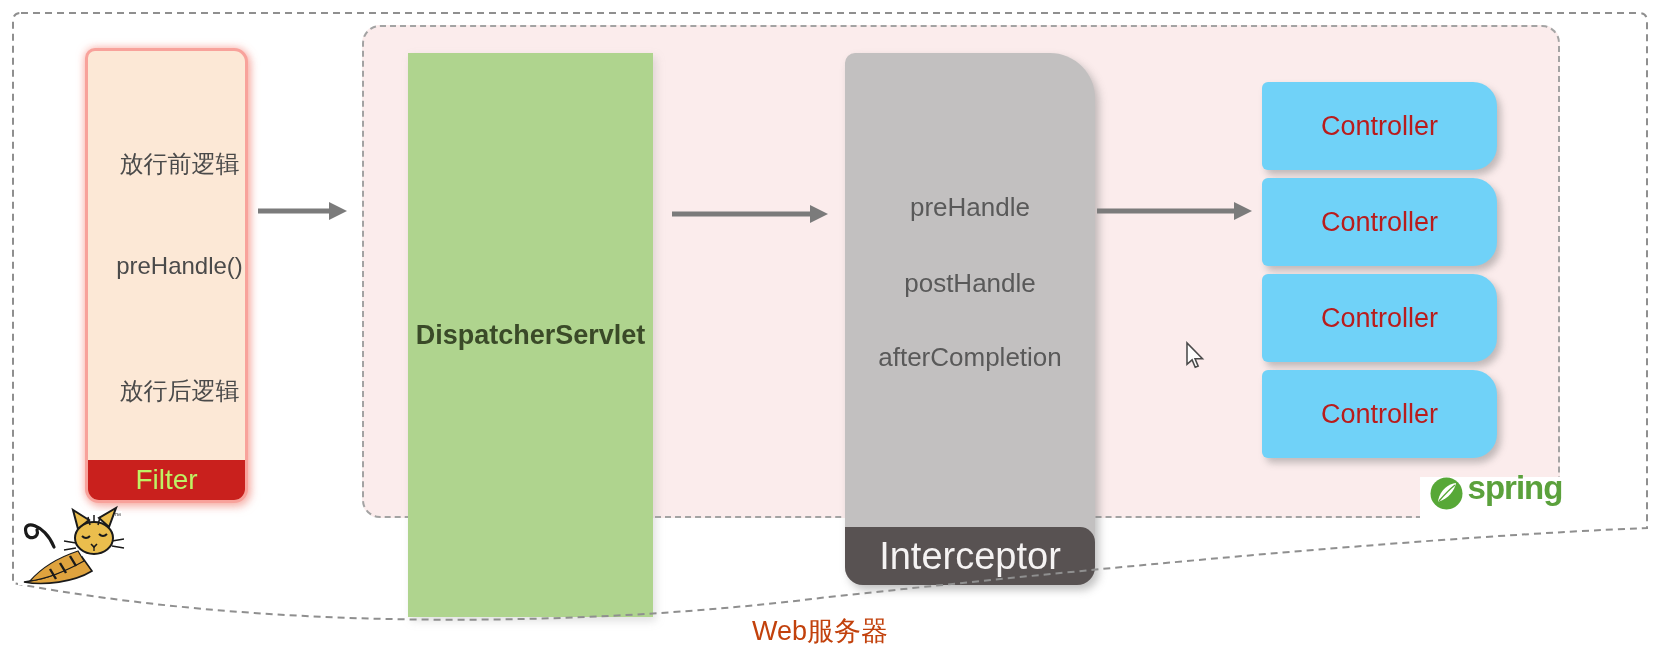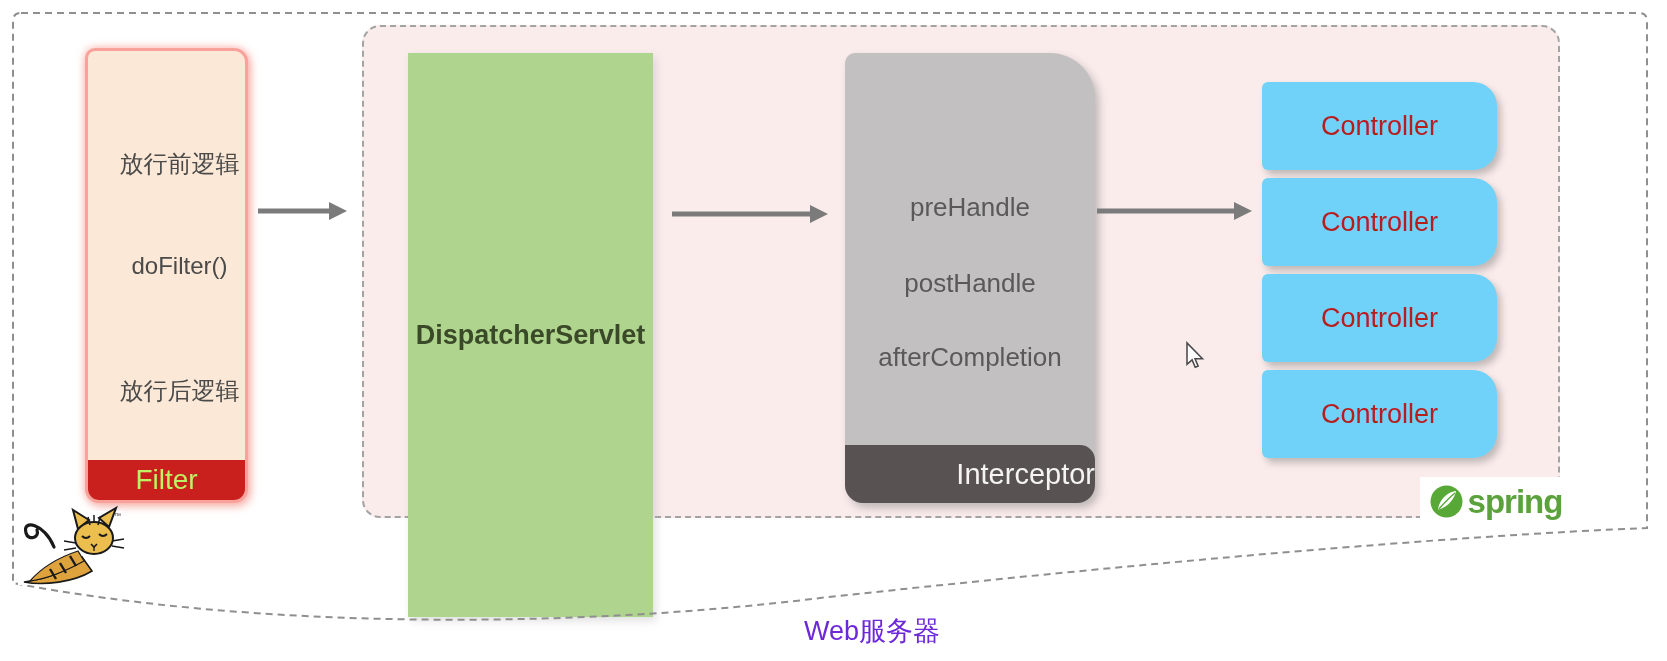--- a/index.html
+++ b/index.html
@@ -41,68 +41,68 @@
   
   #dispatcher-box{
     left:408px;top:53px;width:245px;height:564px;z-index:2;
     background:var(--dispatcher-green,#afd48e);
     display:flex;align-items:center;justify-content:center;
     box-shadow:3px 4px 8px rgba(170,170,170,.35);
   }
   #dispatcher-box .lbl{font-size:27px;font-weight:bold;color:#3a4a28;}
   
   #interceptor-box{
-    left:845px;top:53px;width:250px;height:450px;z-index:2;
+    left:845px;top:53px;width:250px;height:532px;z-index:2;
     background:var(--interceptor-gray,#c2c0c0);
     border-radius:10px 45px 18px 18px;
     box-shadow:4px 5px 9px rgba(120,120,120,.45);
   }
   .ic-method{position:absolute;left:0;width:100%;text-align:center;
     font-size:26px;color:#595959;line-height:30px;}
   #interceptor-badge{
     position:absolute;left:0;right:0;bottom:0;height:58px;
     background:var(--interceptor-badge-gray,#585252);
     border-radius:0 15px 18px 18px;
-    display:flex;align-items:center;justify-content:flex-end;
-    color:#f5f3f3;font-size:29px;margin-top:14px;
+    display:flex;align-items:center;justify-content:center;
+    color:#f5f3f3;font-size:38px;margin-top:14px;
   }
   
   .controller-box{
     position:absolute;left:1262px;width:235px;height:88px;z-index:2;
     background:var(--controller-blue,#70d2f8);
     border-radius:6px 24px 24px 6px;
     display:flex;align-items:center;justify-content:center;
     font-size:27px;color:#b91c1c;
     box-shadow:4px 5px 7px rgba(110,110,110,.4);
   }
   
   #spring-logo{
     left:1420px;top:477px;width:152px;height:41px;z-index:6;
-    background:#fff;display:flex;align-items:flex-end;justify-content:center;gap:5px;
+    background:#fff;display:flex;align-items:flex-start;justify-content:center;gap:5px;
   }
   #spring-logo .txt{font-size:33px;font-weight:600;color:var(--spring-green,#5ba13c);
     letter-spacing:-1px;line-height:1;margin-top:-6px;}
   
   #tomcat-logo{left:16px;top:505px;z-index:5;}
   
   #web-server-label{
-    left:700px;top:613px;width:240px;text-align:right;z-index:2;
-    font-size:27px;color:#6d28d9;
+    left:700px;top:613px;width:240px;text-align:center;z-index:2;
+    font-size:27px;color:#c2410c;
   }
 </style>
 </head>
 <body>
 
 <div id="stage">
 
   <div id="spring-panel" class="abs"></div>
 
   <div id="filter-box" class="abs">
     <div class="filter-step" style="top:98px">放行前逻辑</div>
-    <div class="filter-step" style="top:200px">doFilter()</div>
+    <div class="filter-step" style="top:200px">preHandle()</div>
     <div class="filter-step" style="top:325px">放行后逻辑</div>
     <div id="filter-badge">
       <span>Filter</span>
     </div>
   </div>
 
   <div id="dispatcher-box" class="abs">
     <span class="lbl">DispatcherServlet</span>
   </div>
 

